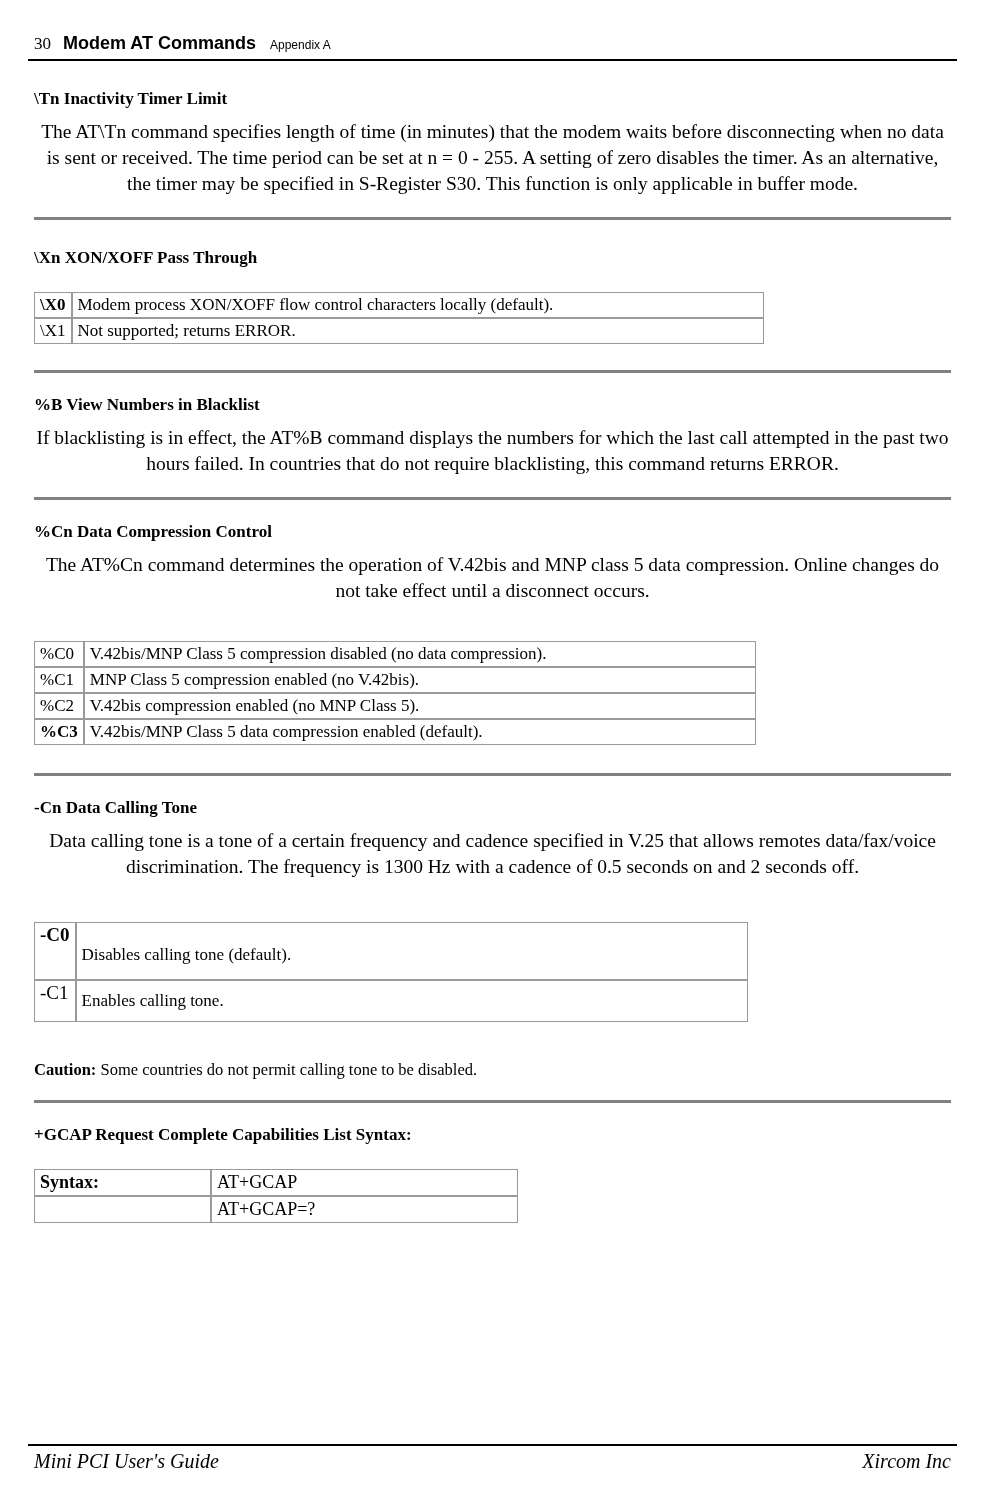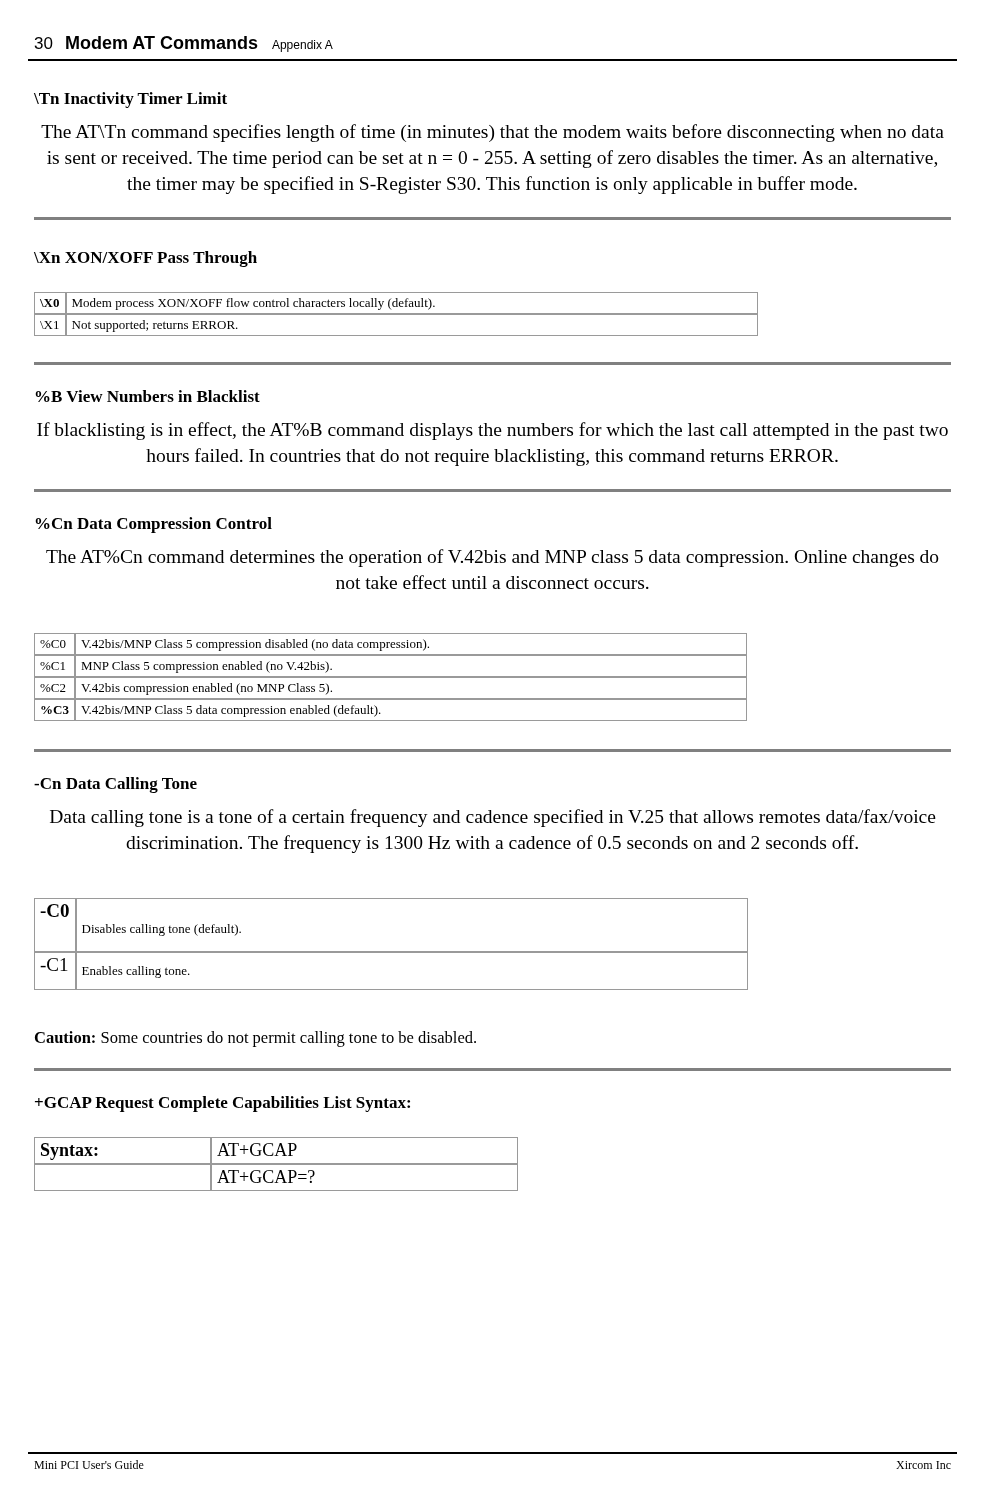--- a/index.html
+++ b/index.html
@@ -23,21 +23,21 @@
   }
 
   
   .header {
     display: flex;
     align-items: baseline;
     padding-top: 8px;
     padding-left: 6px;
   }
   .hdr-page {
-    font-family: Liberation Sans, sans-serif;
+    font-family: Liberation Serif, serif;
     font-size: 17px;
     margin-right: 12px;
     margin-top: 26px;
   }
   .hdr-title {
     font-family: "Liberation Sans", sans-serif;
     font-size: 18px;
     font-weight: bold;
     margin-right: 14px;
   }
@@ -77,21 +77,21 @@
   
   table.cmd {
     border-collapse: separate;
     border-spacing: 0;
     margin-top: 14px;
     background: #ffffff;
   }
   table.cmd td {
     border: 1px solid #9a9a9a;
     padding: 2px 5px;
-    font-size: 13px;
+    font-size: 17px;
     vertical-align: top;
     background: #ffffff;
   }
   table.cmd td.key {
     white-space: nowrap;
   }
   table.cmd td.keyb {
     font-weight: bold;
   }
   
@@ -124,21 +124,22 @@
     right: 28px;
     bottom: 18px;
   }
   .footer-rule {
     border-top: 2px solid #000;
     margin-bottom: 4px;
   }
   .footer-row {
     display: flex;
     justify-content: space-between;
-    font-size: 12px;
+    font-size: 20px;
+    font-style: italic;
     padding: 0 6px;
   }
 </style>
 </head>
 <body>
 
 <div class="page">
 
   <div class="header">
     <span class="hdr-page">30</span>

